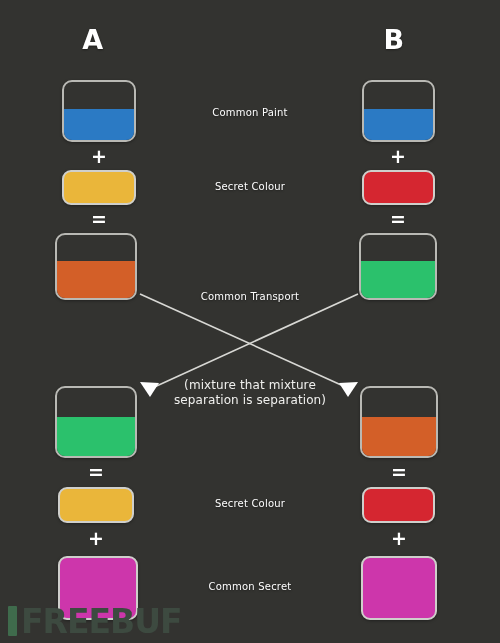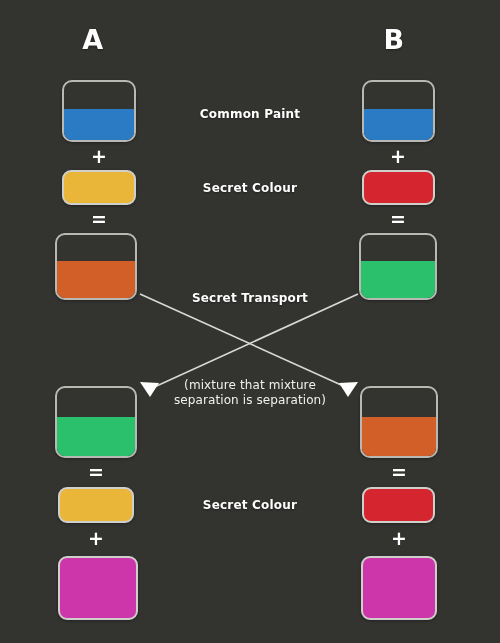--- a/index.html
+++ b/index.html
@@ -75,22 +75,22 @@
     font-size: 19px;
     font-weight: bold;
     line-height: 1;
     color: #ffffff;
   }
 
   
   .center-label {
     position: absolute;
     text-align: center;
-    font-size: 12px;
-    font-weight: bold;
+    font-size: 10px;
+    font-weight: normal;
     color: #ffffff;
     letter-spacing: 0.2px;
     text-shadow: 0 1px 2px rgba(0,0,0,0.4);
   }
   .note {
     position: absolute;
     text-align: center;
     font-size: 12px;
     font-weight: normal;
     color: #f0f0ee;
@@ -182,37 +182,42 @@
 
   <div class="swatch" style="left:362px; top:487px; width:73px; height:36px; background:#d52630;"></div>
   <div class="op" style="left:379px; top:529px;">+</div>
 
   <div class="swatch" style="left:361px; top:556px; width:76px; height:64px; background:#cd36ab;"></div>
 
   <div class="center-label" style="left:150px; top:107px; width:200px;">Common Paint</div>
 
   <div class="center-label" style="left:150px; top:181px; width:200px;">Secret Colour</div>
 
-  <div class="center-label" style="left:150px; top:291px; width:200px;">Secret Transport</div>
+  <div class="center-label" style="left:150px; top:291px; width:200px;">Common Transport</div>
 
   <div class="note" style="left:160px; top:378px; width:180px;">
     <div>(mixture that mixture</div>
     <div>separation is separation)</div>
   </div>
 
   <div class="center-label" style="left:150px; top:498px; width:200px;">Secret Colour</div>
 
+  <div class="center-label" style="left:150px; top:581px; width:200px;">Common Secret</div>
 
   <svg id="arrows" viewBox="0 0 500 643">
 
     <g>
       <line x1="140" y1="294" x2="350" y2="389" stroke="#d8d8d4" stroke-width="1.6"></line>
       <polygon points="358,382 339,383 348,397" fill="#ffffff"></polygon>
     </g>
 
     <g>
       <line x1="358" y1="294" x2="150" y2="389" stroke="#d8d8d4" stroke-width="1.6"></line>
       <polygon points="140,382 159,383 150,397" fill="#ffffff"></polygon>
     </g>
   </svg>
 
+  <div id="watermark">
+    <div class="wm-bar"></div>
+    <div class="wm-text">FREEBUF</div>
+  </div>
 
 </div>
 
 </body></html>

